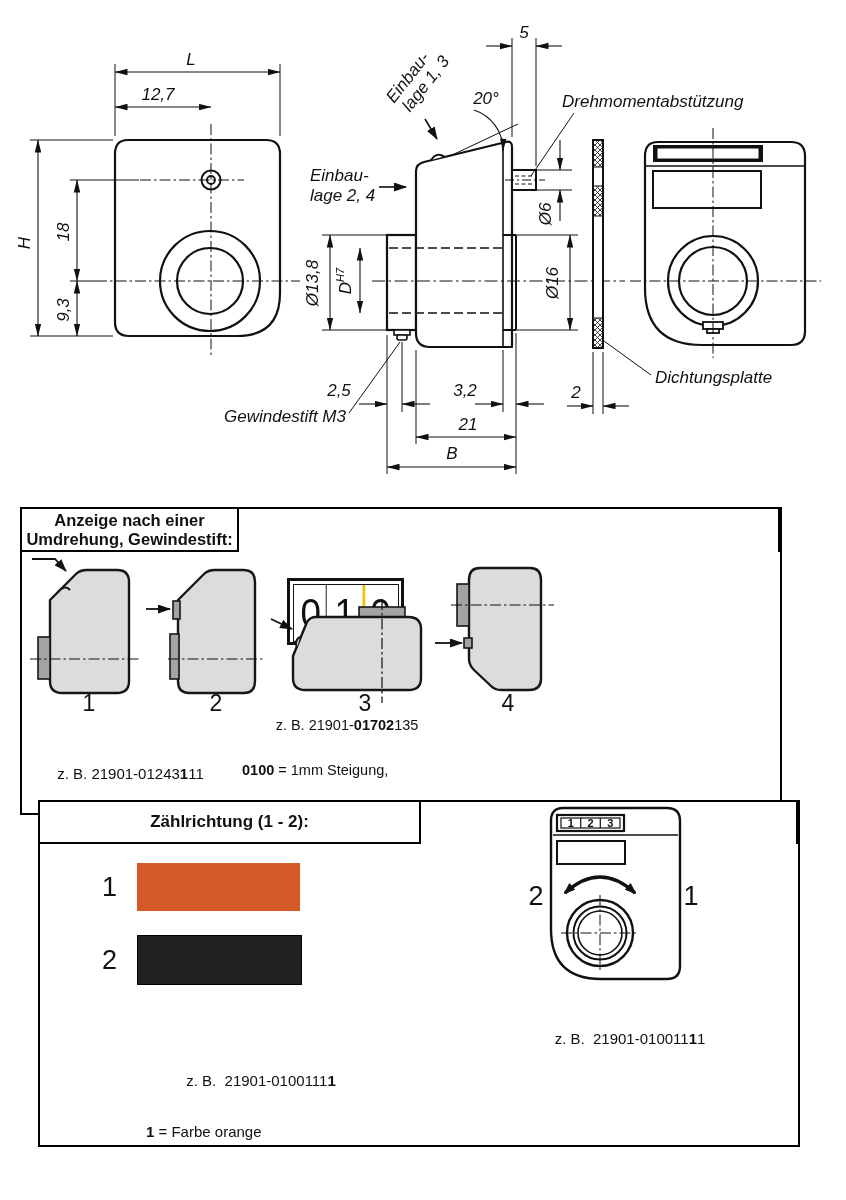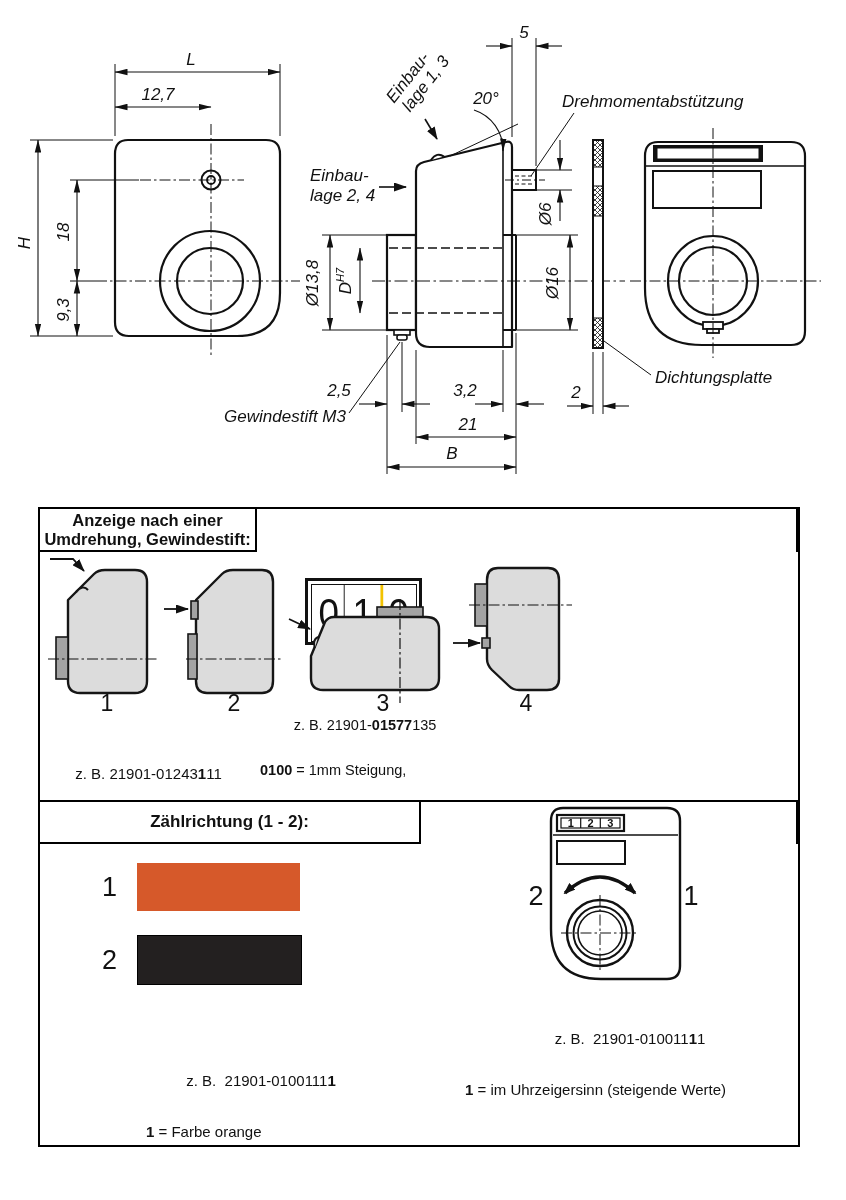--- a/index.html
+++ b/index.html
@@ -3,21 +3,21 @@
 <meta charset="utf-8">
 <style>
   html,body{margin:0;padding:0;background:#fff;}
   .page{position:relative;width:846px;height:1200px;background:#fff;overflow:hidden;
         font-family:"Liberation Sans",sans-serif;color:#111;}
   svg text{font-family:"Liberation Sans",sans-serif;fill:#111;}
   svg .d{font-style:italic;font-size:17px;}
   svg .n{font-size:23px;}
   
   .tbl{position:absolute;border:2.5px solid #000;background:#fff;display:grid;}
-  .t1{left:38px;top:507px;width:758px;height:304px;grid-template-columns:217px 1fr;grid-template-rows:43px 1fr;}
+  .t1{left:20px;top:507px;width:758px;height:304px;grid-template-columns:217px 1fr;grid-template-rows:43px 1fr;}
   .t2{left:38px;top:800px;width:758px;height:343px;grid-template-columns:381px 1fr;grid-template-rows:42px 1fr;}
   .hd{display:flex;align-items:center;justify-content:center;font-weight:bold;font-size:17px;
       border-bottom:2.5px solid #000;text-align:center;line-height:1.1;}
   .rb{border-right:2.5px solid #000;}
   .cell{position:relative;}
   .hd1{font-size:16.5px;}
   
   .counter{position:absolute;left:48px;top:69px;width:106px;height:56px;border:3px solid #111;padding:2.5px;}
   .counter .in{height:100%;border:1.5px solid #111;display:flex;}
   .counter .dg{flex:1;display:flex;align-items:center;justify-content:center;
@@ -254,21 +254,21 @@
 
     <div class="cell rb">
       <div class="counter">
         <div class="in">
           <div class="dg c1">0</div>
           <div class="dg c2">1</div>
           <div class="dg c3">0</div>
         </div>
       </div>
       <div class="txb" style="left:3px;top:178px;width:210px;">
-        <div class="ctr"><span>z. B. 21901-</span><b>01577</b><span>135</span></div>
+        <div class="ctr"><span>z. B. 21901-</span><b>01702</b><span>135</span></div>
         <div><b>0100</b><span> = 1mm Steigung,</span></div>
         <div><b>1</b><span> = Kommastelle an</span></div>
         <div class="ind">1. Stelle von rechts</div>
       </div>
     </div>
 
     <div class="cell">
       <svg class="pos-svg" width="546" height="174" viewBox="0 0 546 174">
         <defs>
           <marker id="ab2" markerWidth="13" markerHeight="9" refX="12" refY="4.5" orient="auto" markerUnits="userSpaceOnUse">
@@ -349,21 +349,20 @@
         <circle cx="178" cy="128" r="22" fill="#fff" stroke="#111" stroke-width="1.6"></circle>
         <g stroke="#111" stroke-width="1" stroke-dasharray="11 3 2.5 3">
           <path d="M139,128 H217"></path>
             <path d="M178,90 V167"></path>
         </g>
         <text x="114" y="100" text-anchor="middle" font-size="27">2</text>
         <text x="269" y="100" text-anchor="middle" font-size="27">1</text>
       </svg>
       <div class="txb2" style="left:44px;top:193px;width:330px;">
         <div style="text-align:center;"><span>z. B.  21901-010011</span><b>1</b><span>1</span></div>
-        <div><b>1</b><span> = im Uhrzeigersinn (steigende Werte)</span></div>
         
       </div>
     </div>
 
     <div class="cell">
       <div class="sw-row" style="left:62px;top:19px;">
         <span class="num-lbl">1</span>
         <div class="sw-rect" style="background: rgb(214, 89, 42);"></div>
       </div>
       <div class="sw-row" style="left:62px;top:92px;">

